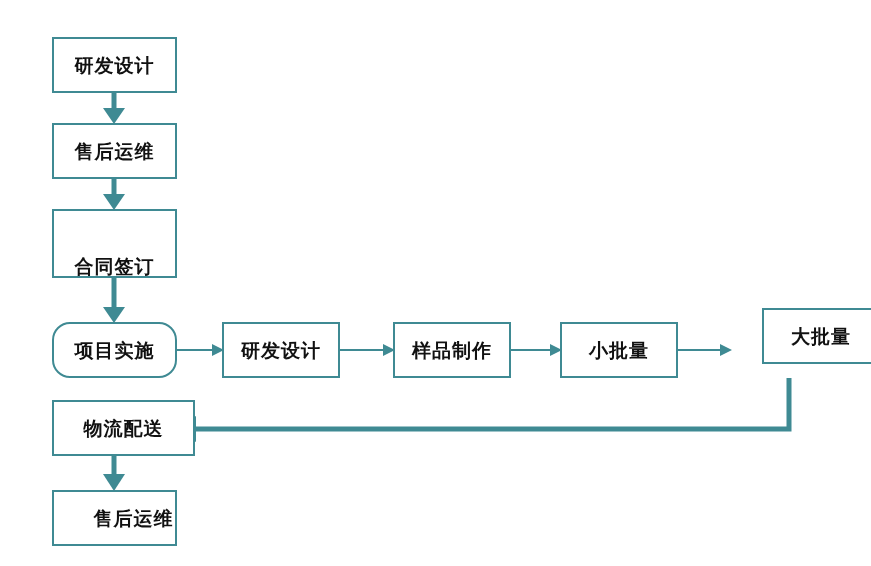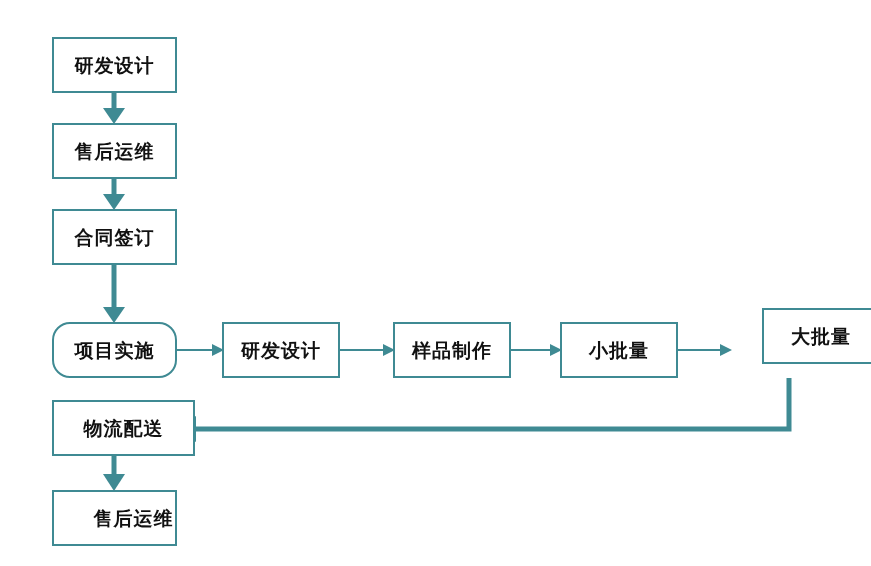--- a/index.html
+++ b/index.html
@@ -96,21 +96,21 @@
   </svg>
 
   <div class="node" style="left:52px; top:37px; width:125px; height:56px;">
     <span class="node-label">研发设计</span>
   </div>
 
   <div class="node" style="left:52px; top:123px; width:125px; height:56px;">
     <span class="node-label">售后运维</span>
   </div>
 
-  <div class="node" style="left:52px; top:209px; width:125px; height:56px;">
+  <div class="node" style="left:52px; top:209px; width:125px; height:69px;align-items:flex-end;">
     <span class="node-label">合同签订</span>
   </div>
 
   <div class="node" style="left:52px; top:322px; width:125px; height:56px;border-radius:18px;">
     <span class="node-label">项目实施</span>
   </div>
 
   <div class="node" style="left:393px; top:322px; width:118px; height:56px;">
     <span class="node-label">样品制作</span>
   </div>

